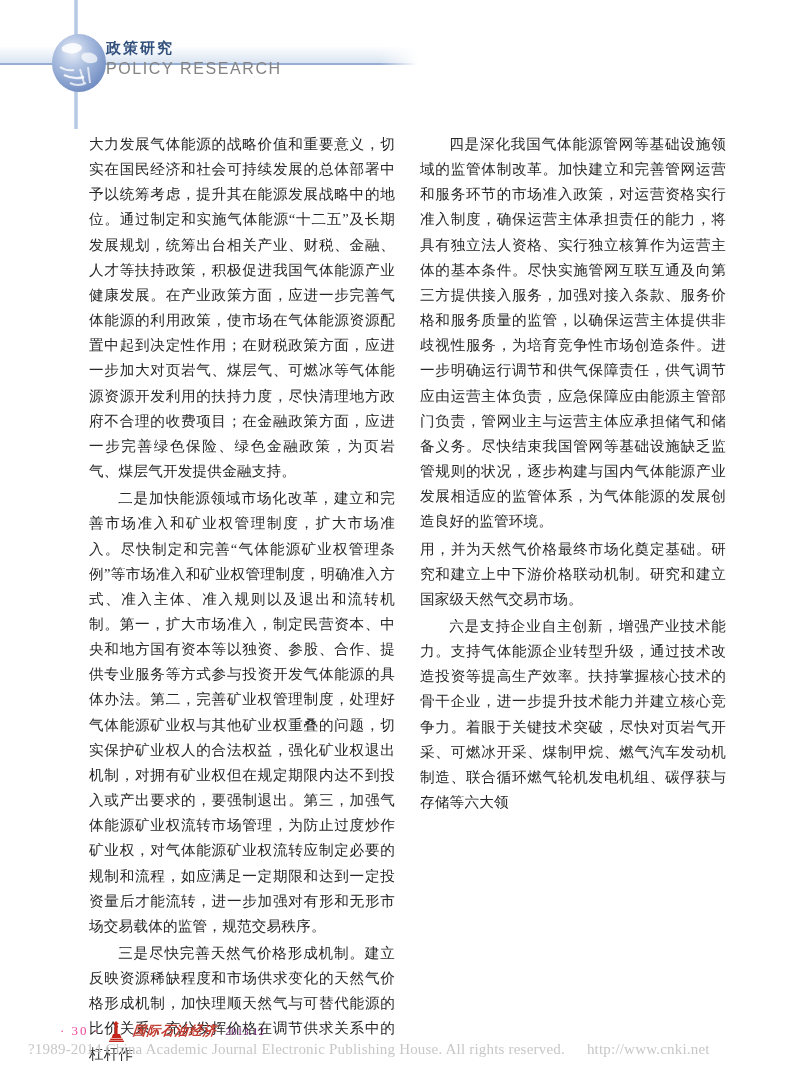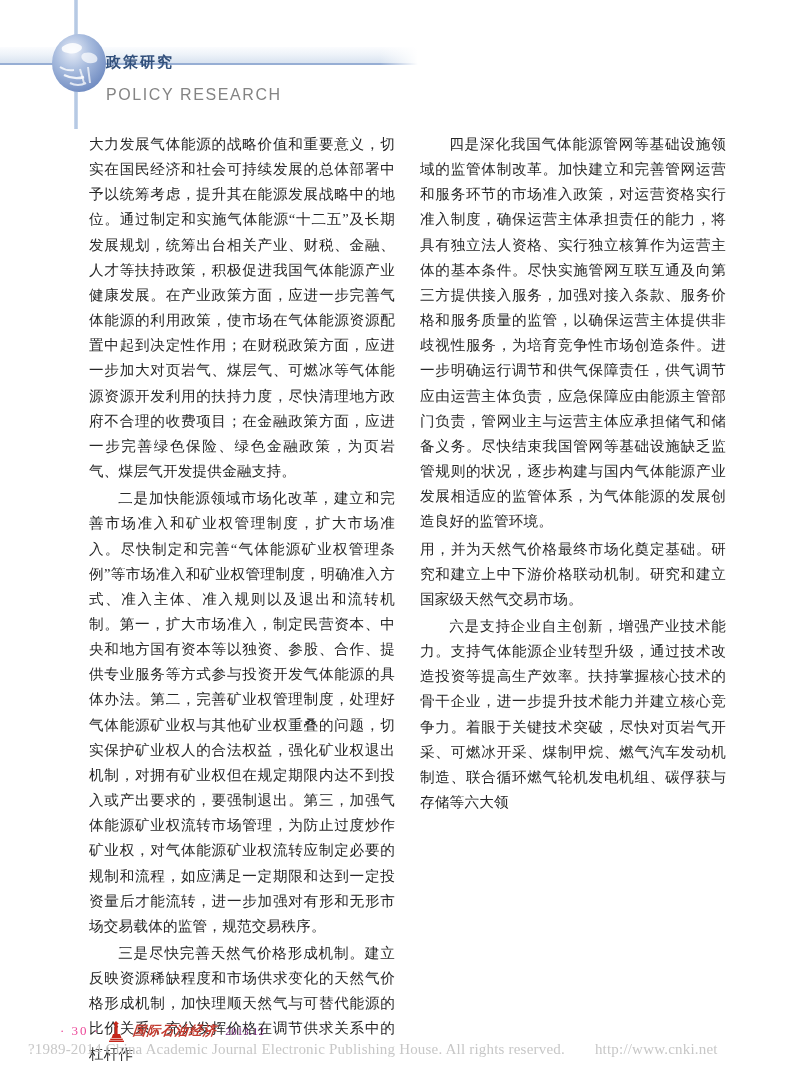--- a/index.html
+++ b/index.html
@@ -21,30 +21,30 @@
     background:linear-gradient(to bottom,#fbfcfe 0%,#eef3f9 45%,#d9e3f0 100%);
     border-bottom:2px solid #97aed4;
   }
   .header-band::after{ 
     content:"";position:absolute;right:-2px;top:-1px;width:42px;height:20px;
     background:linear-gradient(to right,rgba(255,255,255,0),#ffffff 90%);
   }
   .globe{
     position:absolute;left:50px;top:33px;width:58px;height:60px;
   }
-  .header-titles{position:absolute;left:106px;top:53px;}
+  .header-titles{position:absolute;left:106px;top:39px;}
   .title-zh{
     font-family:"Liberation Sans","DejaVu Sans",sans-serif;
     font-size:15px;font-weight:600;color:#32507c;line-height:18px;
     letter-spacing:2px;
   }
   .title-en{
     font-family:"Liberation Sans","DejaVu Sans",sans-serif;
     font-size:16px;color:#848484;line-height:20px;letter-spacing:1.6px;
-    margin-top:14px;
+    margin-top:2px;
   }
 
   
   .col{
     position:absolute;top:130px;width:310px;
     font-size:14.6px;line-height:25.15px;color:#272727;
     text-align:justify;text-justify:inter-character;
     letter-spacing:0.2px;
   }
   .col-left{left:87px;}
@@ -63,21 +63,21 @@
   .journal-name{
     color:#c23a2e;font-style:italic;font-weight:bold;font-size:13px;
     letter-spacing:1px;transform:skewX(-6deg);
   }
   .issue-date{color:#701a75;font-size:11px;letter-spacing:0.5px;}
   .footer-copyline{
     position:absolute;left:28px;top:1041px;width:760px;
     font-size:15px;color:#c7c7c7;letter-spacing:0.2px;
     white-space:nowrap;
   }
-  .source-url{margin-left:26px;color:#c7c7c7;text-align:center;}
+  .source-url{margin-left:18px;color:#c7c7c7;text-align:center;}
 </style>
 </head>
 <body>
 
 <div class="page">
 
   <header>
     <div class="header-vline"></div>
     <div class="header-band"></div>
 

